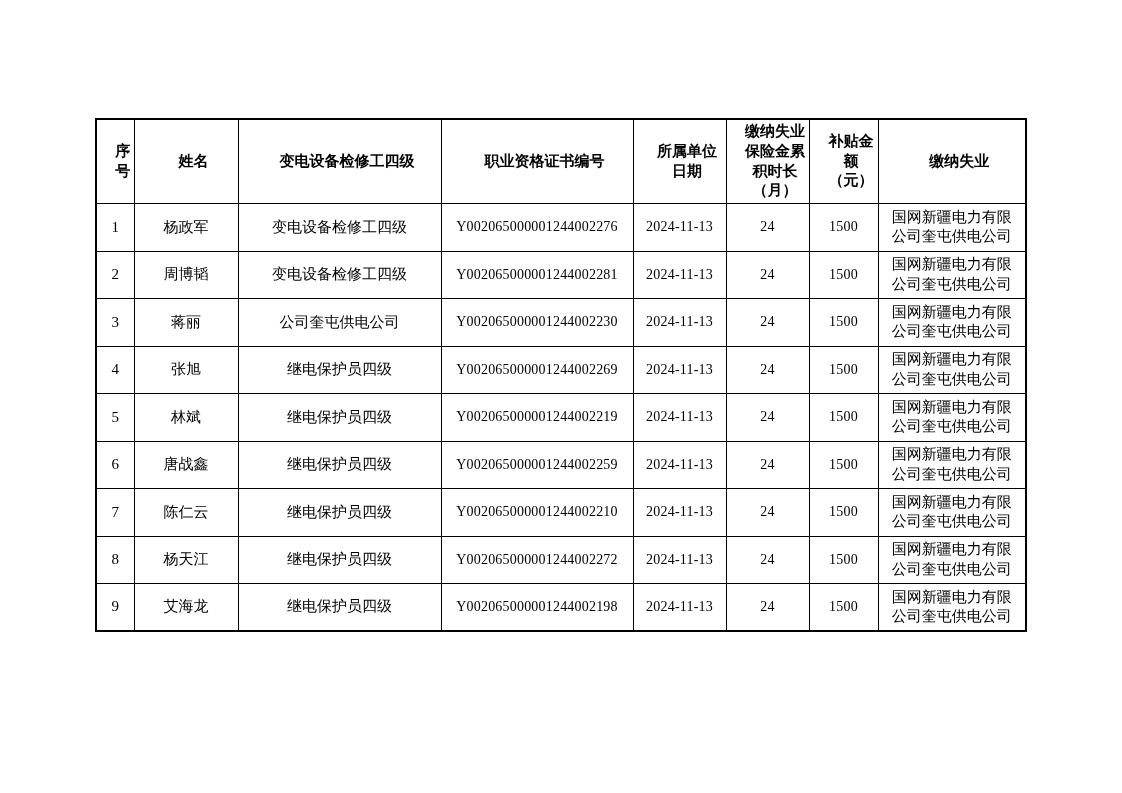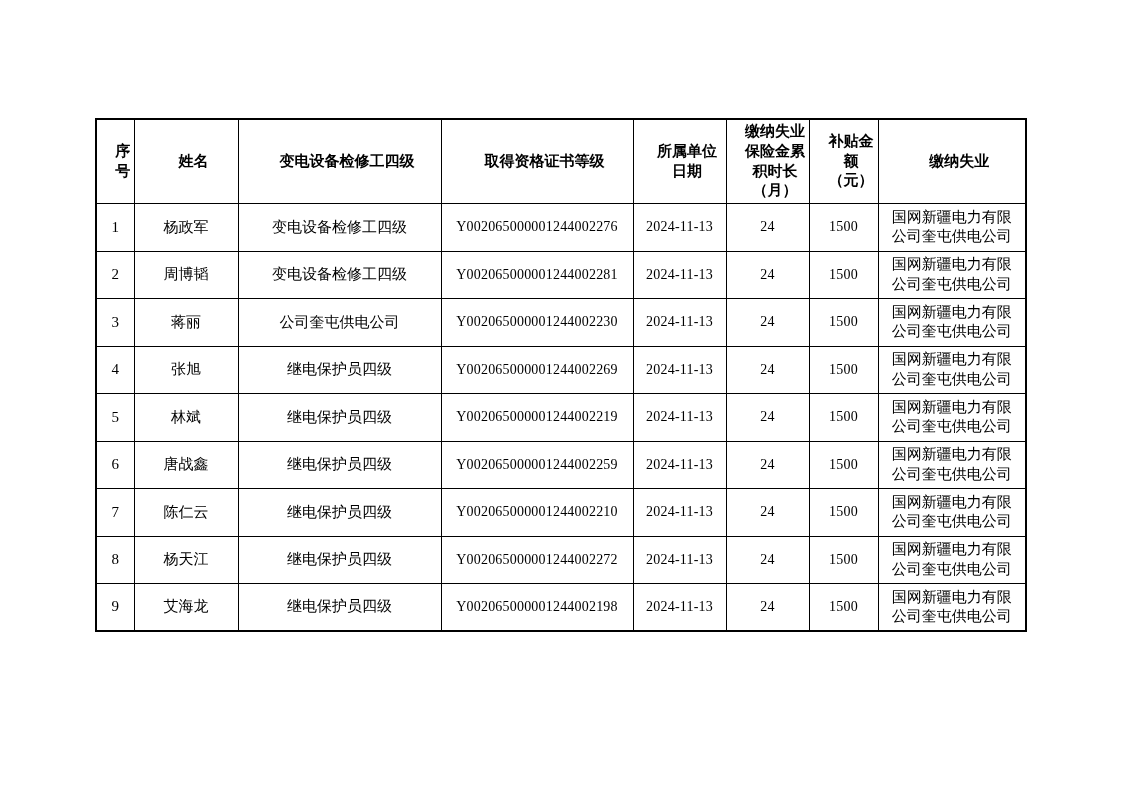--- a/index.html
+++ b/index.html
@@ -66,21 +66,21 @@
       <col style="width:83px">
       <col style="width:69px">
       <col style="width:148px">
     </colgroup>
     <thead>
       <tr>
         <th>序
 号</th>
         <th>姓名</th>
         <th>变电设备检修工四级</th>
-        <th>取得资格证书等级</th>
+        <th>职业资格证书编号</th>
         <th>所属单位
 日期</th>
         <th>缴纳失业
 保险金累
 积时长
 （月）</th>
         <th>补贴金
 额（元）</th>
         <th>缴纳失业</th>
       </tr>

